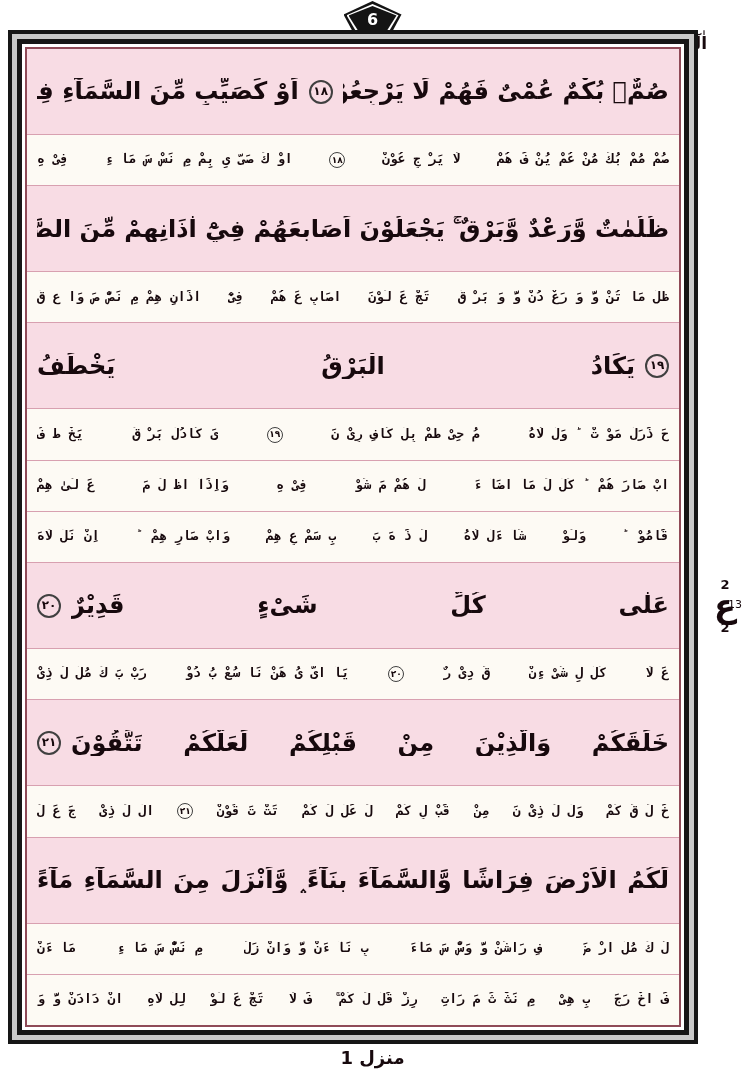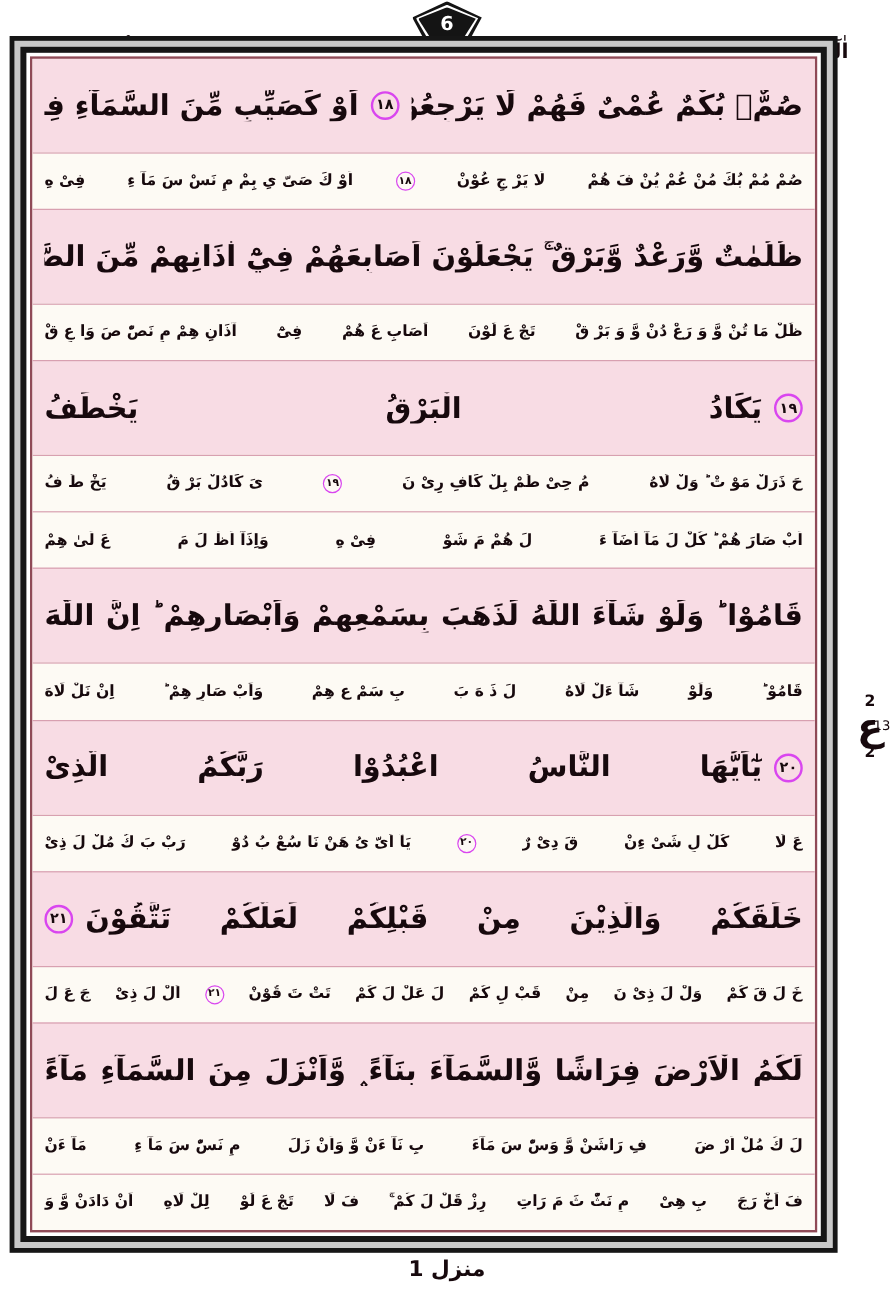--- a/index.html
+++ b/index.html
@@ -31,24 +31,24 @@
   .row:first-child { border-top:none; }
   .row-large {
     flex:66 1 0; background:#f8dce4; font-size:24px; font-weight:bold;
     gap:10px; justify-content:space-between; line-height:1.1;
   }
   .row-large .t { flex:1 1 auto; min-width:0; text-align:justify; text-align-last:justify; white-space:nowrap; overflow:hidden; }
   .row-small {
     flex:39 1 0; background:#fdfaf4; font-size:13px; font-weight:bold;
     justify-content:space-between; gap:6px; line-height:1.2;
   }
-  .row-small .t { white-space:nowrap; overflow:hidden; }
+  .row-small .t { white-space:nowrap; overflow:hidden;font-family:Liberation Mono, monospace; }
   .ayah {
     flex:0 0 auto; display:flex; align-items:center; justify-content:center;
-    border:2px solid #d946ef; border-radius:50%; width:24px; height:24px; font-size:12px; font-weight:bold;
+    border:2px solid #404040; border-radius:50%; width:24px; height:24px; font-size:12px; font-weight:bold;
   }
   .row-small .ayah { width:16px; height:16px; border-width:1px; font-size:9px; }
   
   .ruku { position:absolute; right:4px; top:578px; width:32px; text-align:center; direction:rtl; }
   .ruku .num { font-size:13px; font-weight:bold; line-height:1.1; }
   .ruku .ain { position:relative; font-size:32px; font-weight:bold; line-height:0.9; display:block; }
   .ruku .mid { position:absolute; top:8px; right:-1px; font-size:11px; font-weight:normal;margin-left:12px; }
   
   .footer { position:absolute; top:1047px; left:0; width:745px; text-align:center;
             font-size:18px; font-weight:bold; direction:rtl; }
@@ -107,35 +107,32 @@
                 <span class="t">ىَ كَادُلْ بَرْ قُ</span>
                 <span class="t">يَخْ طَ فُ</span>
               </div>
               <div class="row row-small">
                 <span class="t">اَبْ صَارَ هُمْ ؕ كُلْ لَ مَآ اَضَآ ءَ</span>
                 <span class="t">لَ هُمْ مَ شَوْ</span>
                 <span class="t">فِىْ هِ</span>
                 <span class="t">وَاِذَآ اَظْ لَ مَ</span>
                 <span class="t">عَ لَىٰ هِمْ</span>
               </div>
-              <div class="row row-large">
-                <span class="t">قَامُوْا ؕ وَلَوْ شَآءَ اللّٰهُ لَذَهَبَ بِسَمْعِهِمْ وَاَبْصَارِهِمْ ؕ اِنَّ اللّٰهَ</span>
-              </div>
               <div class="row row-small">
                 <span class="t">قَامُوْ ؕ</span>
                 <span class="t">وَلَوْ</span>
                 <span class="t">شَآ ءَلْ لَاهُ</span>
                 <span class="t">لَ ذَ هَ بَ</span>
                 <span class="t">بِ سَمْ عِ هِمْ</span>
                 <span class="t">وَاَبْ صَارِ هِمْ ؕ</span>
                 <span class="t">اِنْ نَلْ لَاهَ</span>
               </div>
               <div class="row row-large">
+                <span class="t">عَلٰى كُلِّ شَىْءٍ قَدِيْرٌ</span>
                 <span class="ayah">٢٠</span>
-                <span class="t">يٰٓاَيُّهَا النَّاسُ اعْبُدُوْا رَبَّكُمُ الَّذِىْ</span>
               </div>
               <div class="row row-small">
                 <span class="t">عَ لَا</span>
                 <span class="t">كُلْ لِ شَىْ ءِنْ</span>
                 <span class="t">قَ دِىْ رٌ</span>
                 <span class="ayah">٢٠</span>
                 <span class="t">يَآ اَىّ ىُ هَنْ نَا سُعْ بُ دُوْ</span>
                 <span class="t">رَبْ بَ كُ مُلْ لَ ذِىْ</span>
               </div>
               <div class="row row-large">

